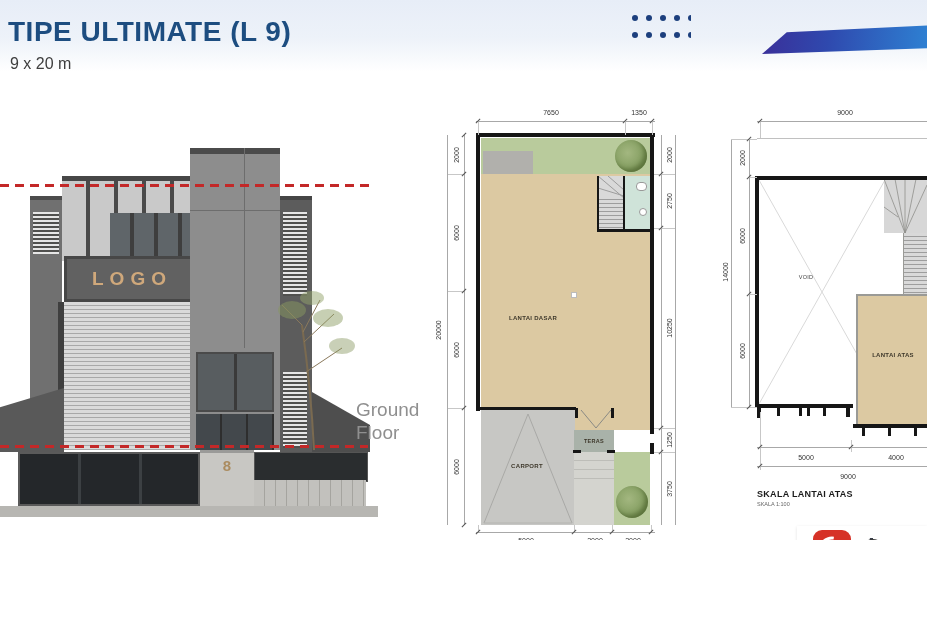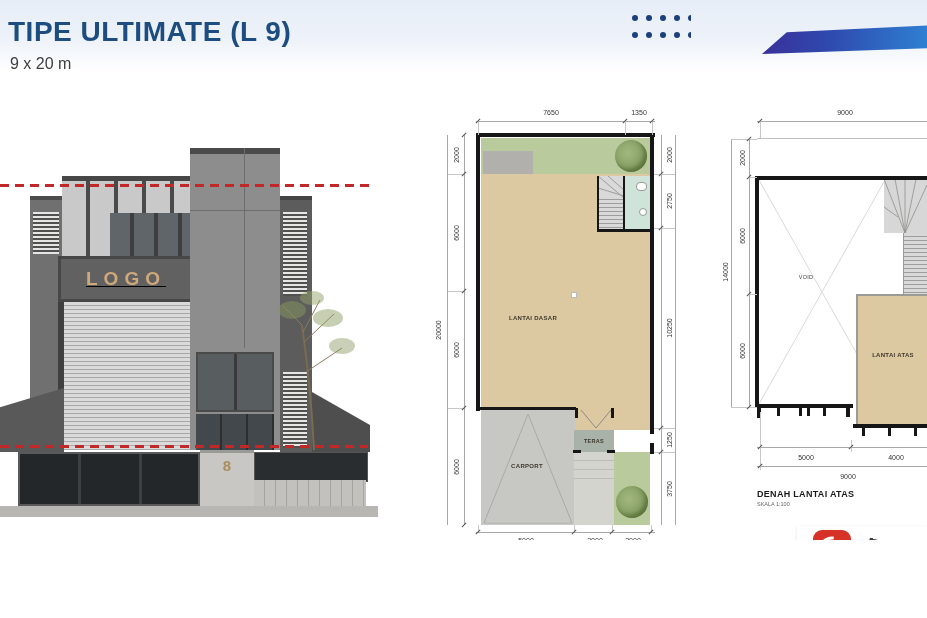--- a/index.html
+++ b/index.html
@@ -40,22 +40,22 @@
        background:linear-gradient(95deg,#3a2f99 0%,#2f49ae 40%,#2e80d2 100%);"></div>
 
   <div class="abs" style="left:30px;top:196px;width:32px;height:254px;background:#707070;border-top:4px solid #4c4c4c;"></div>
   <div class="abs louver" style="left:33px;top:212px;width:26px;height:42px;"></div>
 
   <div class="abs" style="left:62px;top:176px;width:128px;height:80px;background:#c9c9c9;border-top:5px solid #474747;
        background-image:repeating-linear-gradient(90deg,transparent 0 24px,#4a4a4a 24px 28px);"></div>
   <div class="abs" style="left:110px;top:213px;width:80px;height:43px;background:#5f6569;
        background-image:repeating-linear-gradient(90deg,transparent 0 20px,#3e3e3e 20px 24px);"></div>
 
-  <div class="abs" style="left:58px;top:256px;width:136px;height:46px;background:#616161;border:3px solid #474747;box-sizing:border-box;
-       display:flex;align-items:center;justify-content:center;text-decoration:underline;">
+  <div class="abs" style="left:64px;top:256px;width:136px;height:46px;background:#616161;border:3px solid #474747;box-sizing:border-box;
+       display:flex;align-items:center;justify-content:center;">
     <span style="color:#cfa87b;font-size:19px;font-weight:bold;letter-spacing:6px;">LOGO</span>
   </div>
 
   <div class="abs" style="left:58px;top:302px;width:6px;height:148px;background:#3f3f3f;"></div>
   <div class="abs shutter" style="left:64px;top:302px;width:126px;height:148px;"></div>
 
   <div class="abs" style="left:190px;top:148px;width:90px;height:302px;background:#8d8d8d;border-top:6px solid #4b4b4b;box-sizing:border-box;"></div>
   <div class="abs" style="left:190px;top:210px;width:90px;height:1px;background:#6d6d6d;"></div>
   <div class="abs" style="left:244px;top:148px;width:1px;height:200px;background:#6d6d6d;"></div>
   <div class="abs" style="left:196px;top:352px;width:78px;height:60px;background:#585d60;
@@ -86,20 +86,21 @@
   <div class="abs" style="left:200px;top:450px;width:54px;height:58px;background:#c8c7c3;border-top:3px solid #9a9a98;box-sizing:border-box;text-align:center;">
     <span style="color:#ab8c60;font-size:15px;font-weight:bold;line-height:26px;">8</span>
   </div>
   <div class="abs" style="left:254px;top:452px;width:112px;height:28px;background:#2a2d2f;border:1px solid #555;"></div>
   <div class="abs" style="left:254px;top:480px;width:112px;height:28px;background:#c2c1bd;
        background-image:repeating-linear-gradient(90deg,transparent 0 10px,#a5a49f 10px 11px);"></div>
   <div class="abs" style="left:0;top:506px;width:378px;height:11px;background:#b7b6b2;"></div>
 
   <div class="redline" style="left:0;top:184px;width:372px;"></div>
   <div class="redline" style="left:0;top:445px;width:368px;"></div>
+  <div class="abs" style="left:356px;top:399px;width:72px;font-size:19px;line-height:1.2;color:#8f8f8f;">Ground Floor</div>
 
   <div class="abs" style="left:481px;top:138px;width:169px;height:36px;background:#b9cb9c;"></div>
   <div class="abs" style="left:483px;top:151px;width:50px;height:23px;background:#b1b0ac;"></div>
   <div class="tree" style="left:615px;top:140px;width:32px;height:32px;"></div>
   <div class="abs" style="left:481px;top:174px;width:169px;height:234px;background:#dcc9a2;"></div>
   <div class="abs" style="left:574px;top:408px;width:76px;height:22px;background:#dcc9a2;"></div>
   <div class="abs treads" style="left:598px;top:176px;width:26px;height:53px;">
     <svg width="26" height="53">
       <rect x="0" y="0" width="26" height="22" fill="#d9d9d9"></rect>
       <path d="M0,0 L26,22 M10,0 L26,14 M0,12 L26,20" stroke="#9d9d9d" stroke-width="1" fill="none"></path>
@@ -247,21 +248,21 @@
   <i class="tk" style="left:851px;top:447px;"></i>
   <i class="tk" style="left:760px;top:466px;"></i>
   <div class="dim" style="left:845px;top:112px;">9000</div>
   <div class="dim v" style="left:725px;top:272px;">14000</div>
   <div class="dim v" style="left:742px;top:158px;">2000</div>
   <div class="dim v" style="left:742px;top:236px;">6000</div>
   <div class="dim v" style="left:742px;top:351px;">6000</div>
   <div class="dim" style="left:806px;top:457px;">5000</div>
   <div class="dim" style="left:896px;top:457px;">4000</div>
   <div class="dim" style="left:848px;top:476px;">9000</div>
-  <div class="abs" style="left:757px;top:489px;font-size:9px;font-weight:bold;color:#1a1a1a;letter-spacing:.3px;">DENAH LANTAI ATAS</div>
+  <div class="abs" style="left:757px;top:489px;font-size:9px;font-weight:bold;color:#1a1a1a;letter-spacing:.3px;">SKALA LANTAI ATAS</div>
   <div class="abs" style="left:757px;top:501px;font-size:5.5px;color:#666;">SKALA 1:100</div>
 
   <div class="abs" style="left:797px;top:526px;width:130px;height:66px;background:#fff;box-shadow:0 1px 3px rgba(0,0,0,.12);"></div>
   <div class="abs" style="left:812px;top:529px;width:40px;height:42px;">
     <svg width="40" height="42" viewBox="0 0 40 42">
       <rect x="1" y="1" width="38" height="40" rx="9" fill="#d63227"></rect>
       <circle cx="20" cy="21" r="12" stroke="#fff" stroke-width="3" fill="none" stroke-dasharray="58 18"></circle>
       <circle cx="20" cy="21" r="6.5" stroke="#fff" stroke-width="3" fill="none" stroke-dasharray="30 12"></circle>
       <circle cx="20" cy="21" r="2" fill="#fff"></circle>
     </svg>

